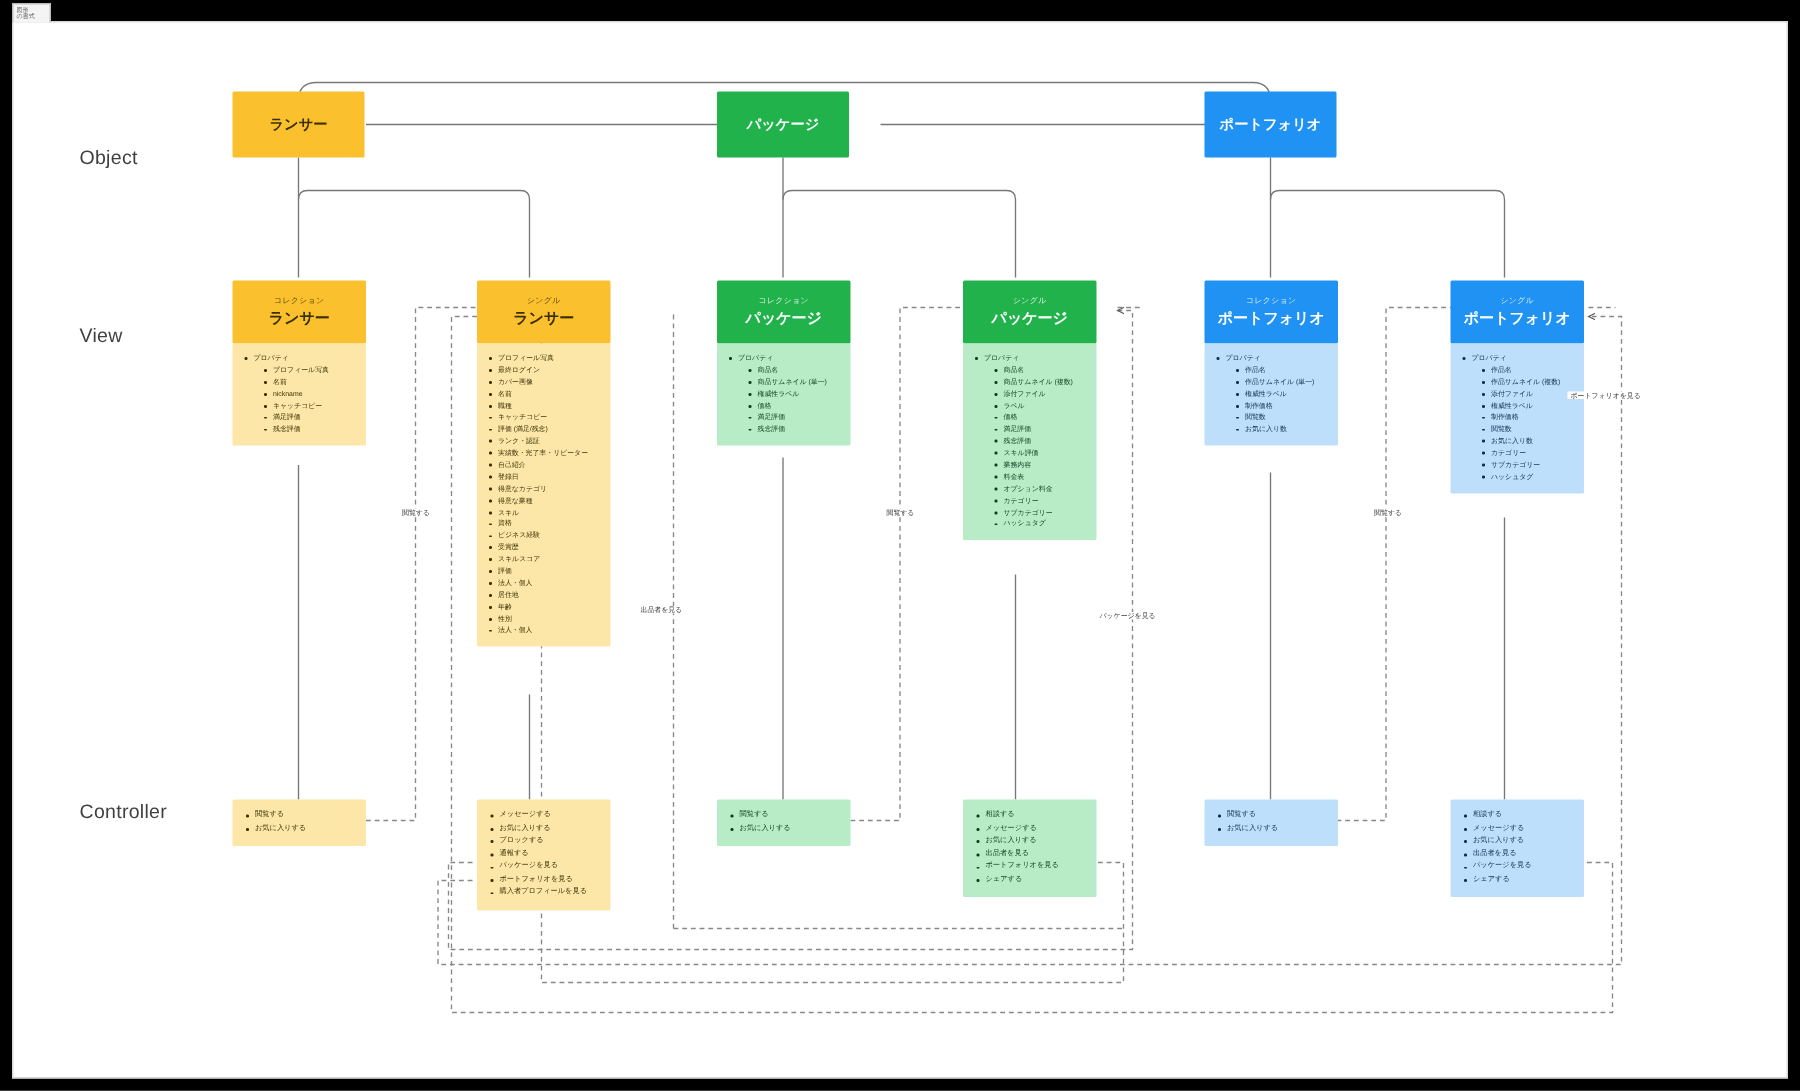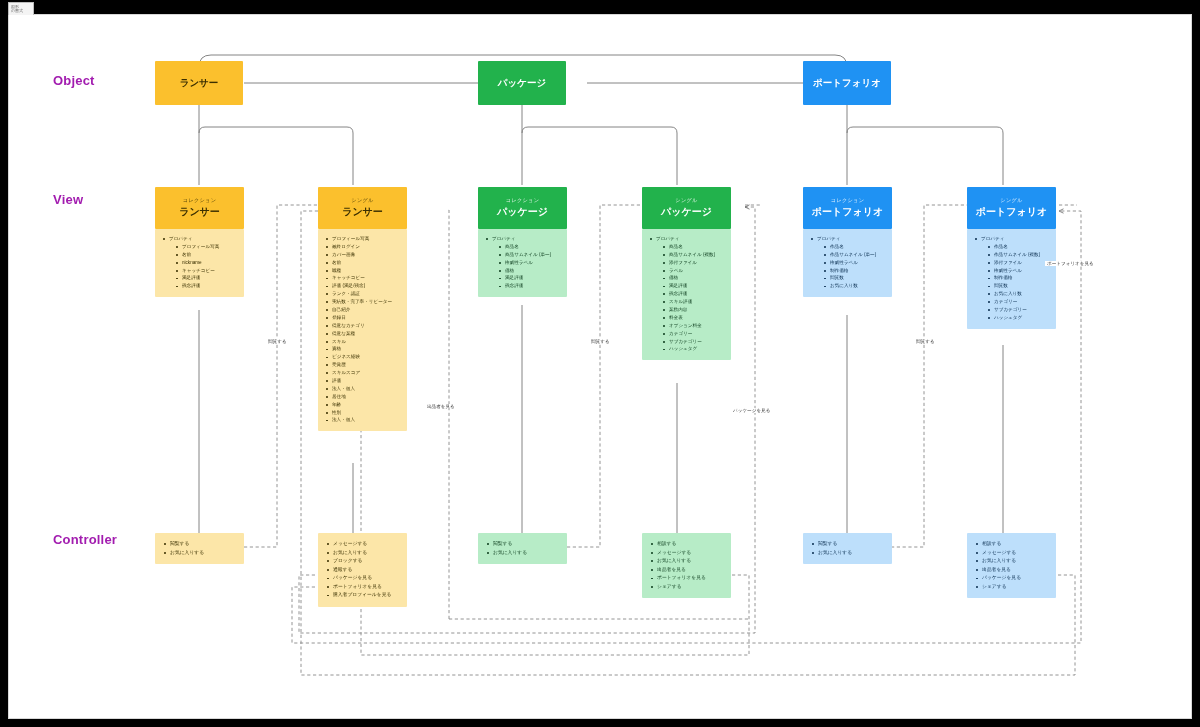--- a/index.html
+++ b/index.html
@@ -37,23 +37,24 @@
   }
   svg#edges {
     position: absolute;
     left: 0; top: 0;
     width: 1184px; height: 705px;
     pointer-events: none;
   }
   .row-label {
     position: absolute;
     font-size: 13px;
-    font-weight: bold;
-    color: #a21caf;
+    font-weight: normal;
+    color: #404040;
     letter-spacing: 0.2px;
+    margin-top: 24px;
   }
   
   .obj-box {
     position: absolute;
     width: 88px; height: 44px;
     display: flex; align-items: center; justify-content: center;
     font-size: 9.5px;
     font-weight: bold;
     color: #ffffff;
     border-radius: 1px;
@@ -195,21 +196,21 @@
         <path d="M306,572 L283,572 L283,628 L1072,628 L1072,196 L1050,196" marker-end="url(#arr)"></path>
 
         <path d="M736,190 L752,190"></path>
 
         <path d="M1050,190 L1068,190"></path>
       </g>
     </svg>
 
     <div class="row-label" style="left:44px; top:58px;">Object</div>
     <div class="row-label" style="left:44px; top:177px;">View</div>
-    <div class="row-label" style="left:44px; top:517px;">Controller</div>
+    <div class="row-label" style="left:44px; top:494px;">Controller</div>
 
     <div class="obj-box yellow" style="left:146px; top:46px;">ランサー</div>
     <div class="obj-box green" style="left:469px; top:46px;">パッケージ</div>
     <div class="obj-box blue" style="left:794px; top:46px;">ポートフォリオ</div>
 
     <div class="view-col" style="left:146px; top:172px; width:89px;">
       <div class="view-head yellow">
         <div class="kind">コレクション</div>
         <div class="name">ランサー</div>
       </div>

